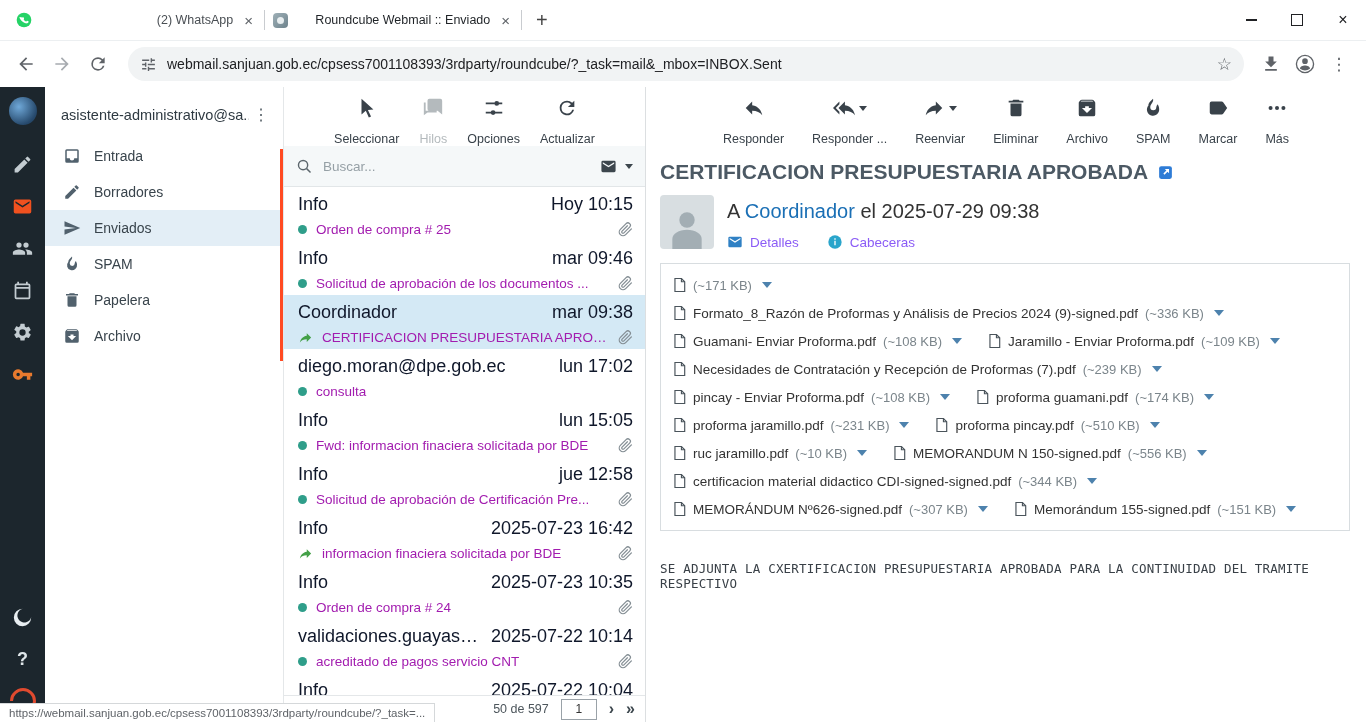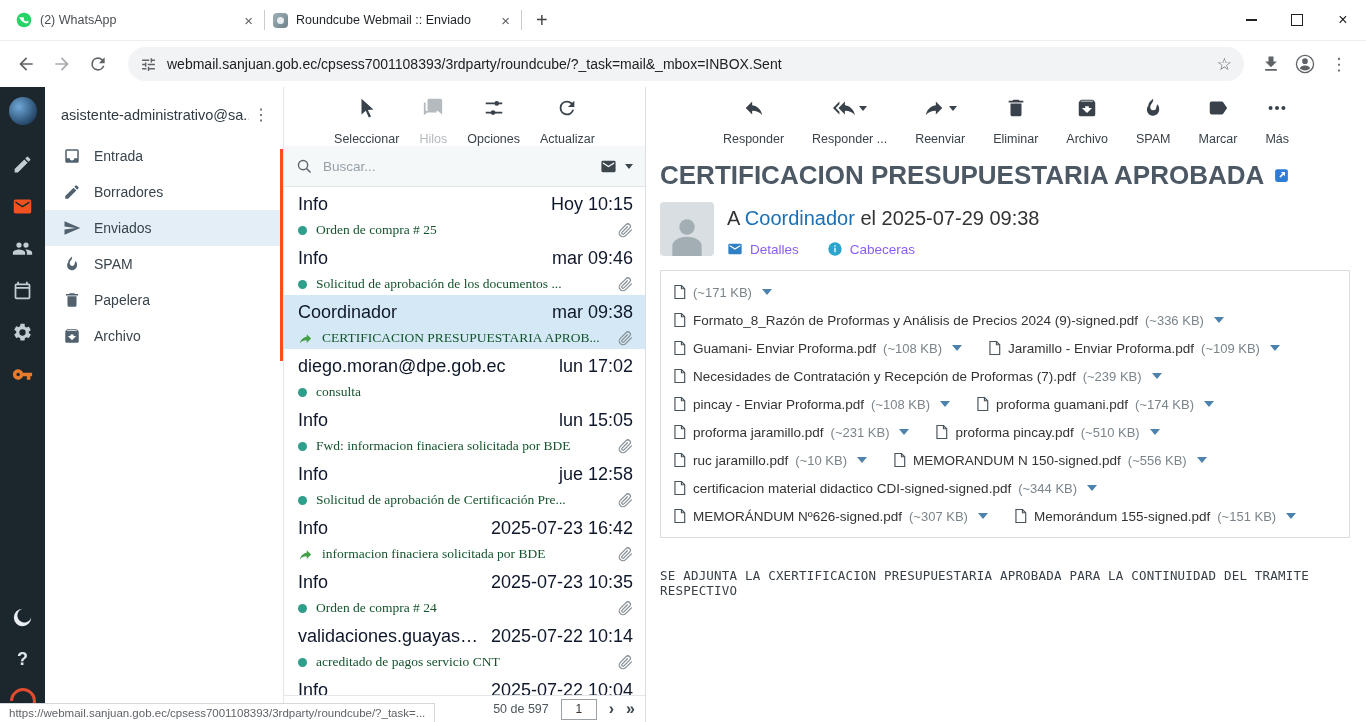--- a/index.html
+++ b/index.html
@@ -2,21 +2,21 @@
 <html><head>
 <meta charset="utf-8">
 <style>
   html,body{margin:0;padding:0;overflow:hidden;}
   body{width:1366px;height:722px;font-family:"Liberation Sans",sans-serif;background:#fff;-webkit-font-smoothing:antialiased;}
   .stage{position:relative;width:1366px;height:722px;background:#fff;}
   svg{display:block;}
 
   
   .tabstrip{height:40px;background:#fff;display:flex;align-items:center;padding-left:8px;position:relative;border-bottom:1px solid #eceff1;}
-  .tab{display:flex;align-items:center;gap:8px;width:240px;height:32px;padding:0 8px;border-radius:8px 8px 0 0;font-size:12.5px;color:#4a4f54;}
+  .tab{display:flex;align-items:center;gap:8px;width:240px;height:32px;padding:0 8px;border-radius:8px 8px 0 0;font-size:12.5px;color:#4a4f54;text-align:right;}
   .tab.active{color:#1f2327;}
   .tab-title{flex:1;white-space:nowrap;overflow:hidden;text-overflow:ellipsis;}
   .tab-close{font-size:15px;color:#5f6368;padding:0 3px;}
   .tabsep{width:1px;height:20px;background:#c9ccd0;}
   .newtab{font-size:20px;color:#444;padding:0 14px;}
   .wincontrols{position:absolute;right:0;top:0;height:40px;display:flex;}
   .wc{width:46px;height:40px;display:flex;align-items:center;justify-content:center;color:#202124;font-size:16px;}
   .wc-min{display:inline-block;width:11px;height:1.4px;background:#202124;}
   .wc-sq{display:inline-block;width:10px;height:10px;border:1.4px solid #202124;}
   .fav{width:16px;height:16px;flex:0 0 16px;}
@@ -75,31 +75,31 @@
 
   .rows{flex:1;overflow:hidden;}
   .msg{height:54px;box-sizing:border-box;padding:7px 12px 0 14px;}
   .msg.selected{background:#d4e9f5;}
   .l1{display:flex;font-size:18px;color:#0f172a;}
   .l1 .sender{flex:1;white-space:nowrap;overflow:hidden;text-overflow:ellipsis;}
   .l1 .date{margin-left:8px;}
   .l2{display:flex;align-items:center;margin-top:7px;gap:9px;}
   .dot{width:9px;height:9px;border-radius:50%;background:#2f9e8a;flex:0 0 9px;}
   .fwdflag svg{width:15px;height:15px;fill:#43a047;}
-  .subj{flex:1;font-size:13.5px;color:#14532d;white-space:nowrap;overflow:hidden;text-overflow:ellipsis;font-family:Liberation Serif, serif;}
+  .subj{flex:1;font-size:13.5px;color:#a21caf;white-space:nowrap;overflow:hidden;text-overflow:ellipsis;}
   .clip svg{width:15px;height:15px;stroke:#848e94;fill:none;stroke-width:2;stroke-linecap:round;}
 
   .pager{height:26px;display:flex;align-items:center;justify-content:flex-end;gap:12px;padding:0 10px;border-top:1px solid #e4e7e9;font-size:12.5px;color:#4d565c;}
   .pager input{width:30px;height:17px;border:1px solid #9aa2a8;text-align:center;font-size:12px;color:#333;font-family:"Liberation Sans",sans-serif;}
   .pg-chevron{font-size:16px;color:#3c464d;font-weight:bold;line-height:1;}
 
   .view{flex:1;display:flex;flex-direction:column;overflow:hidden;background:#fff;}
   .vtoolbar{height:59px;display:flex;justify-content:center;gap:28px;padding-top:9px;box-sizing:border-box;flex:0 0 auto;}
   .subjectrow{display:flex;align-items:center;gap:9px;margin:14px 14px 0;}
-  .subject-h{font-size:26px;font-weight:700;color:#4c5964;white-space:nowrap;overflow:hidden;text-overflow:ellipsis;}
+  .subject-h{font-size:21px;font-weight:700;color:#4c5964;white-space:nowrap;overflow:hidden;text-overflow:ellipsis;}
   .extlink svg{width:17px;height:17px;}
   .fromrow{display:flex;gap:13px;margin:11px 14px 0;}
   .avatar{width:54px;height:54px;border-radius:4px;background:#d8dee1;display:flex;align-items:flex-end;justify-content:center;overflow:hidden;}
   .avatar svg{width:44px;height:44px;fill:#a3aeb4;}
   .line1{font-size:20px;color:#333;margin-top:5px;}
   .link{color:#1a6fb5;}
   .line2{display:flex;gap:28px;margin-top:11px;font-size:13.5px;align-items:center;}
   .link-item{display:flex;align-items:center;gap:7px;color:#8b5cf6;}
   .link-item svg{width:16px;height:16px;}
 

